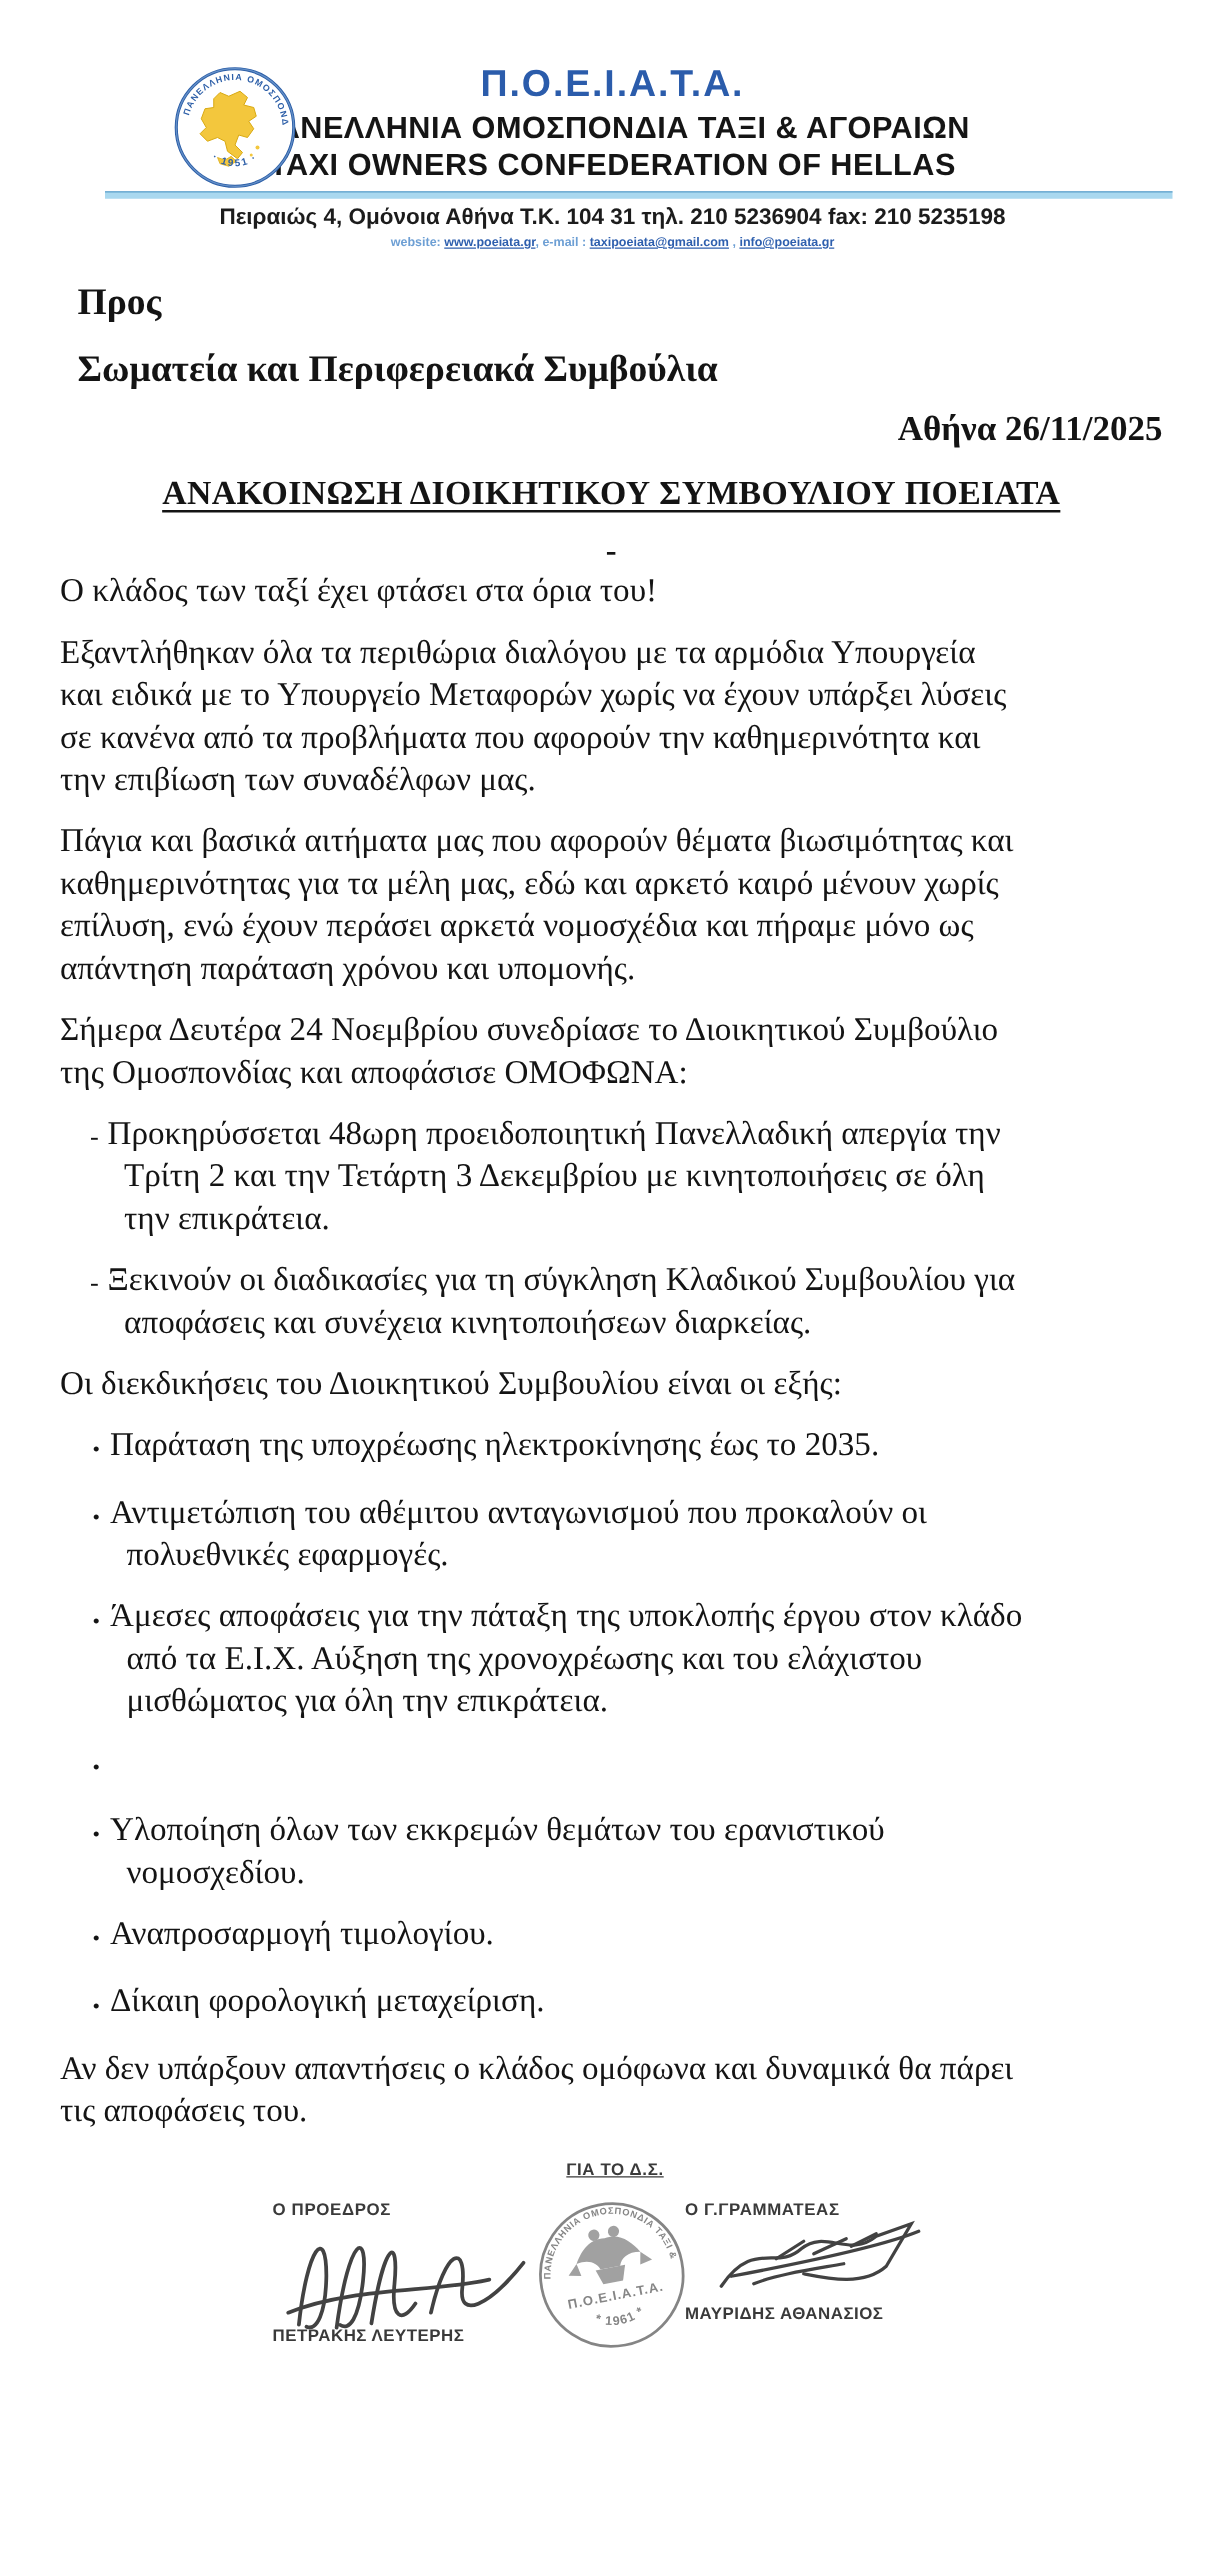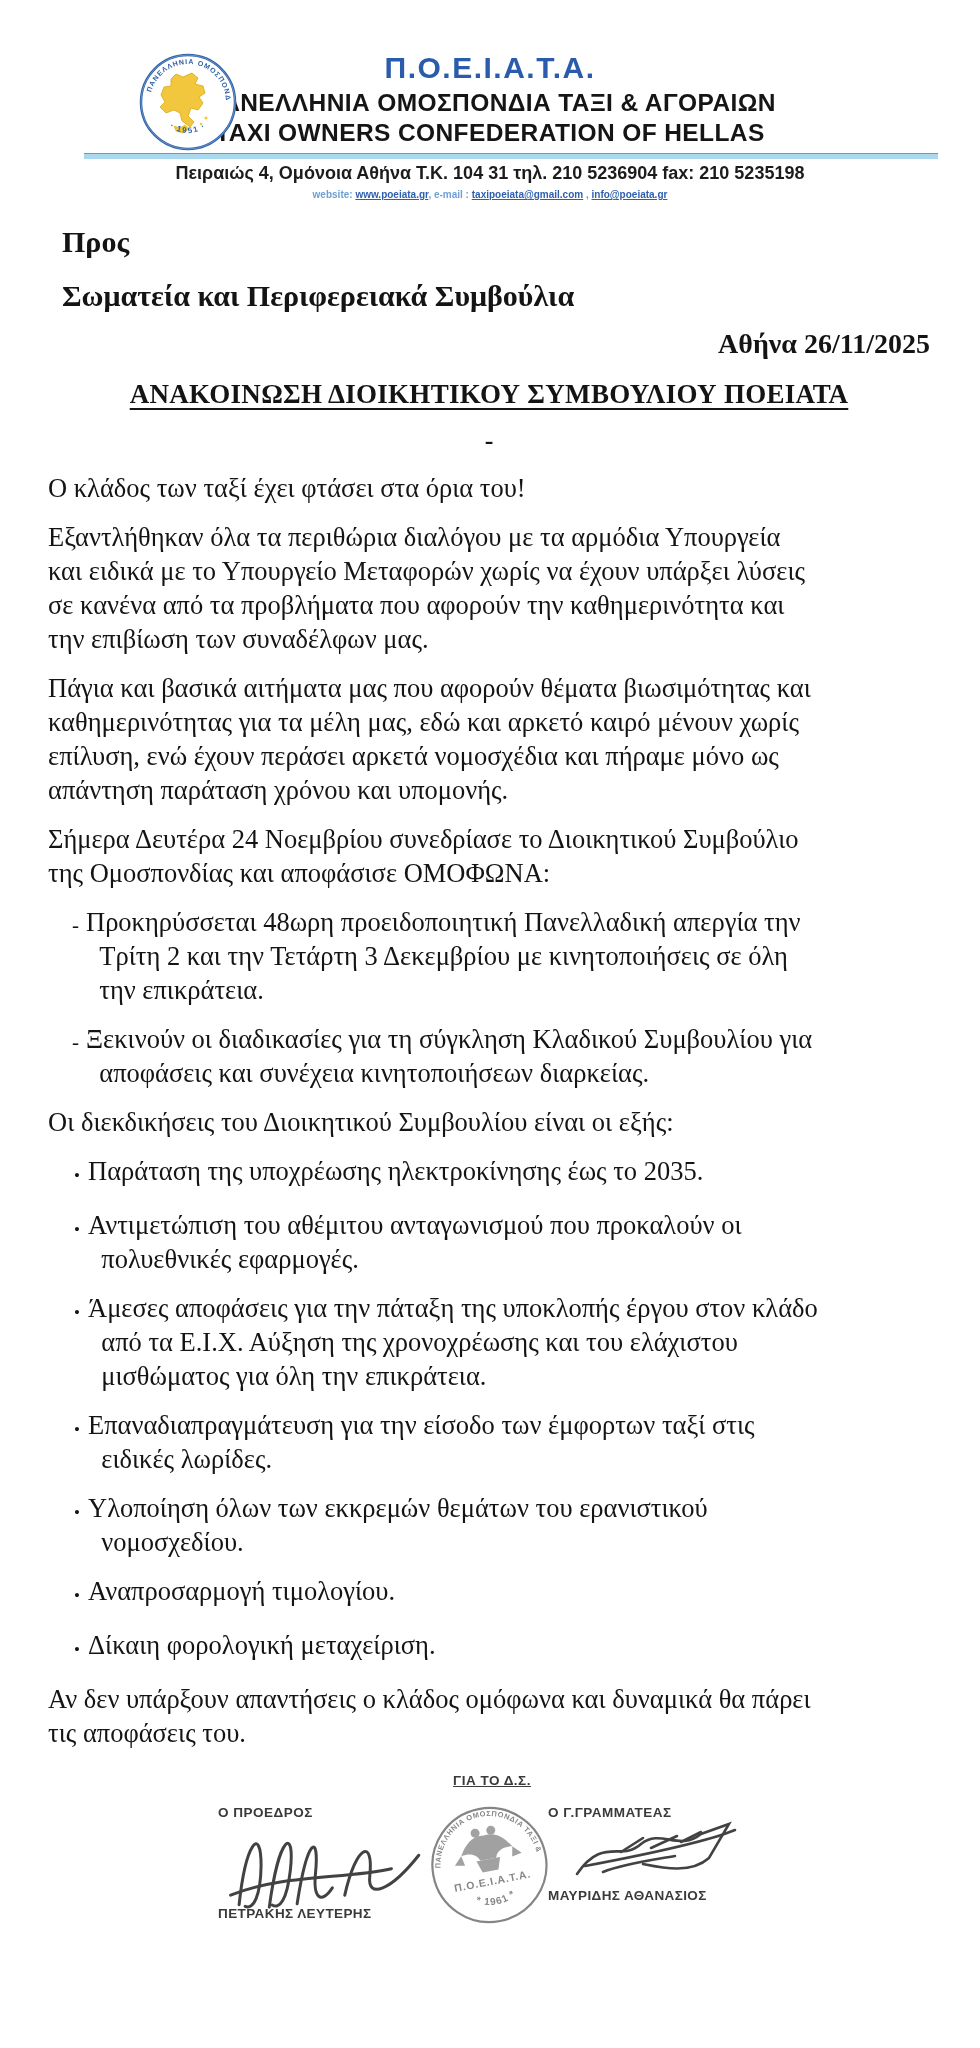--- a/index.html
+++ b/index.html
@@ -21,21 +21,21 @@
   .lh-web a{color:#2e5fae;text-decoration:underline;}
   
   .letter{padding:20px 50px 0 48px;}
   .to-label{font-size:30px;font-weight:700;line-height:36px;margin-left:14px;}
   .to-value{font-size:30px;font-weight:700;line-height:38px;margin-top:17px;margin-left:14px;}
   .dateline{font-size:28px;font-weight:700;text-align:right;margin-top:12px;line-height:34px;}
   .doc-title{font-size:27px;font-weight:700;text-align:center;margin-top:16px;line-height:34px;
     text-decoration:underline;text-decoration-thickness:2px;text-underline-offset:5px;letter-spacing:.3px;}
   .sep{ text-align:center;margin-top:20px;line-height:20px;font-size:26px;font-weight:600;}
   .para{font-size:26.5px;line-height:34px;margin:0 0 15px 0;white-space:pre-wrap;}
-  .para.first{margin-top:20px;}
+  .para.first{margin-top:4px;}
   .ditem,.bitem{display:flex;margin:0 0 15px 0;font-size:26.5px;line-height:34px;}
   .ditem{padding-left:24px;}
   .bitem{padding-left:26px;}
   .marker{flex:0 0 14px;}
   .marker.dash{font-size:21px;padding-top:3px;}
   .marker.dot{font-size:17px;padding-top:5px;}
   .itext{white-space:pre-wrap;}
   .closing{margin-top:3px;}
   
   .sig-footer{position:relative;height:190px;margin-top:6px;
@@ -128,22 +128,20 @@
   πολυεθνικές εφαρμογές.</span>
     </div>
     <div class="bitem">
       <span class="marker dot">•</span>
       <span class="itext">Άμεσες αποφάσεις για την πάταξη της υποκλοπής έργου στον κλάδο
   από τα Ε.Ι.Χ. Αύξηση της χρονοχρέωσης και του ελάχιστου
   μισθώματος για όλη την επικράτεια.</span>
     </div>
     <div class="bitem">
       <span class="marker dot">•</span>
-      <span class="itext">Επαναδιαπραγμάτευση για την είσοδο των έμφορτων ταξί στις
-  ειδικές λωρίδες.</span>
     </div>
     <div class="bitem">
       <span class="marker dot">•</span>
       <span class="itext">Υλοποίηση όλων των εκκρεμών θεμάτων του ερανιστικού
   νομοσχεδίου.</span>
     </div>
     <div class="bitem">
       <span class="marker dot">•</span>
       <span class="itext">Αναπροσαρμογή τιμολογίου.</span>
     </div>

